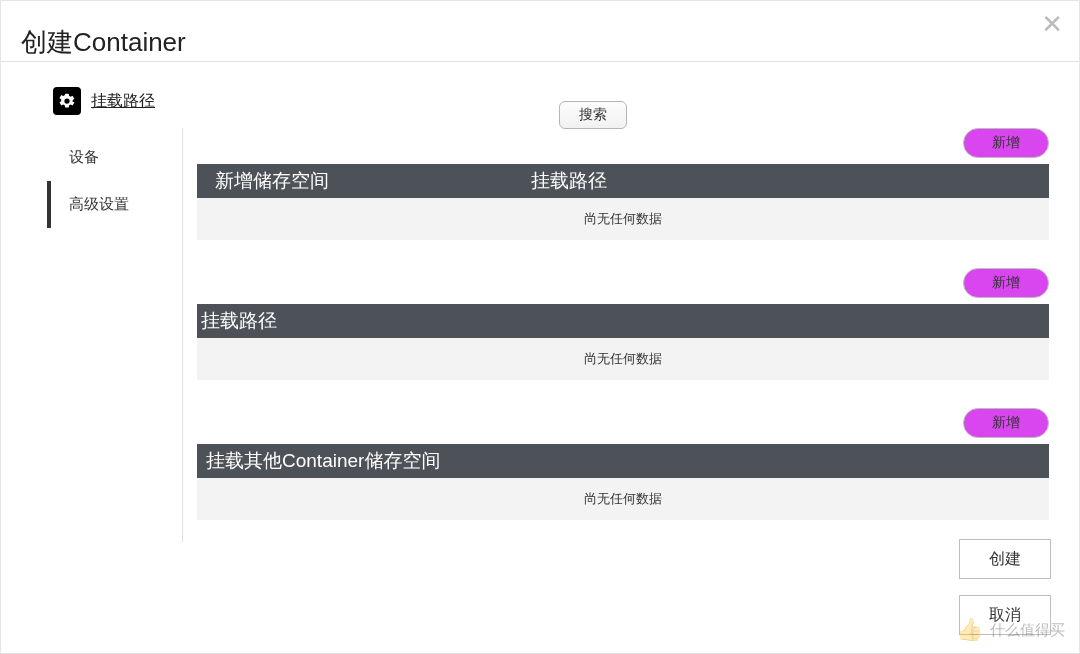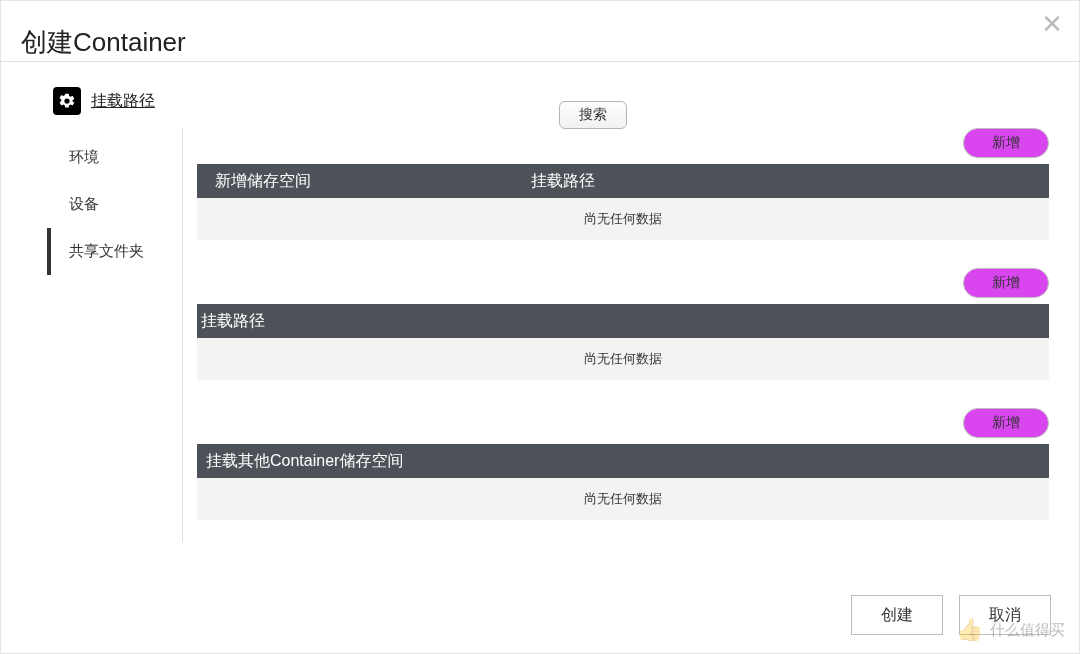--- a/index.html
+++ b/index.html
@@ -100,41 +100,42 @@
     border-radius: 16px;
     background: #d946ef;
     font-size: 14px;
     color: #333;
     cursor: pointer;
   }
   .tbl-head {
     display: flex;
     background: #4d5258;
     color: #fff;
-    font-size: 16px;
+    font-size: 19px;
     height: 34px;
     align-items: center;
   }
   .tbl-head .col1 { flex: 0 0 330px; padding-left: 18px; }
   .tbl-head .col2 { flex: 1; padding-left: 4px; }
   .tbl-head.single .col1 { flex: 1; padding-left: 9px; }
   .tbl-empty {
     background: #f3f3f3;
     color: #333;
     text-align: center;
     font-size: 13px;
     height: 42px;
     line-height: 42px;
   }
   .footer {
     position: absolute;
     bottom: 18px;
     right: 28px;
     display: flex;
     gap: 16px;
+    flex-direction: column;
   }
   .footer button {
     width: 92px;
     height: 40px;
     border: 1px solid #bdbdbd;
     background: #fff;
     font-size: 16px;
     color: #333;
     cursor: pointer;
   }
@@ -171,23 +172,22 @@
         </svg>
     </span>
     <a href="#" class="adv-link">挂载路径</a>
   </div>
 
   <button class="search-btn">搜索</button>
 
   <div class="body-area">
 
     <div class="side-nav">
-      <div class="side-item">环境</div>
       <div class="side-item">设备</div>
-      <div class="side-item active">共享文件夹</div>
+      <div class="side-item active">高级设置</div>
     </div>
 
     <div class="main-panel">
 
       <div class="section">
         <div class="add-row">
           <button class="pill-btn">新增</button>
         </div>
         <div class="tbl-head">
           <div class="col1">新增储存空间</div>

